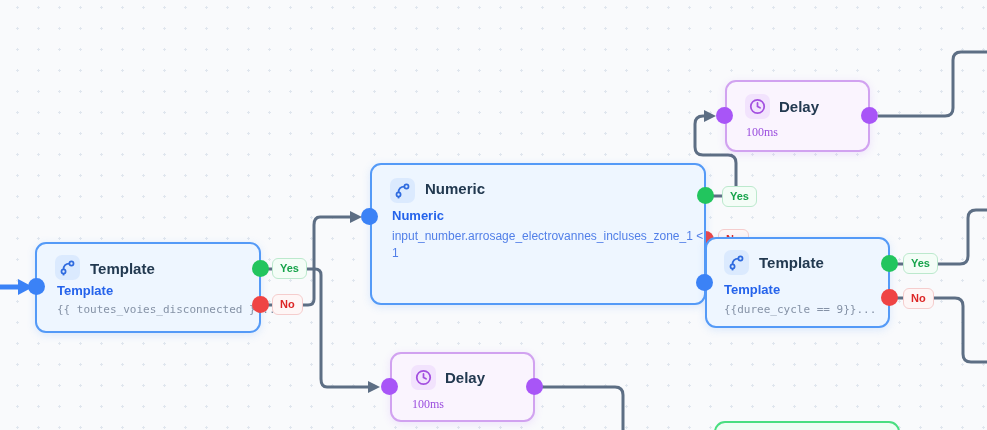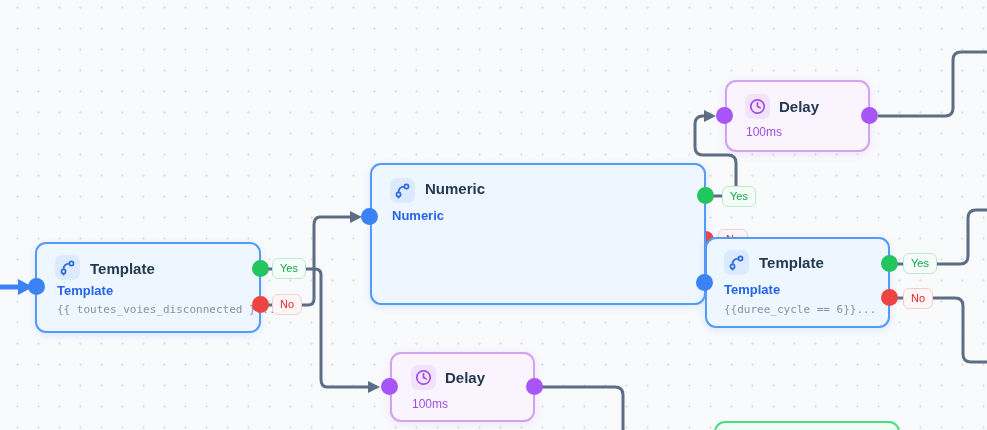--- a/index.html
+++ b/index.html
@@ -28,31 +28,31 @@
   .badge-purple{background:#f2e3fd;}
 
   .node-title{position:absolute;font-size:15px;font-weight:700;color:#223950;
     white-space:nowrap;}
   .node-sub{position:absolute;font-size:13px;font-weight:700;color:#2563eb;
     white-space:nowrap;}
   .node-code{position:absolute;font-family:"DejaVu Sans Mono",monospace;
     font-size:11px;color:#8592a6;white-space:nowrap;}
   .node-desc{position:absolute;font-size:12px;color:#517fe8;line-height:17px;
     overflow-wrap:anywhere;}
-  .node-ms{position:absolute;font-family:Liberation Sans, sans-serif;
+  .node-ms{position:absolute;font-family:Liberation Serif, serif;
     font-size:12px;color:#9b4ede;white-space:nowrap;}
 
   .handle{position:absolute;width:17px;height:17px;border-radius:50%;z-index:4;}
   .h-under{z-index:2;}
   .h-blue{background:#3b82f6;}
   .h-green{background:#22c55e;}
   .h-red{background:#ef4444;}
   .h-purple{background:#a855f7;}
 
-  .port-label{position:absolute;font-size:11px;font-weight:400;
+  .port-label{position:absolute;font-size:11px;font-weight:700;
     padding:3px 7px;border-radius:6px;z-index:4;line-height:13px;}
   .port-yes{color:#16a34a;border:1.5px solid #bce9cd;background:#f4fdf7;}
   .port-no{color:#dc2626;border:1.5px solid #f5cdcd;background:#fef6f6;}
   .label-under{z-index:2;}
 </style>
 </head>
 <body>
 
 <div id="canvas">
 
@@ -108,20 +108,21 @@
     <span class="icon-badge badge-blue" style="left:18px;top:13px;">
       <svg width="19" height="19" viewBox="0 0 24 24">
         <circle cx="7" cy="17" r="2.6" fill="none" stroke="#2f6bdf" stroke-width="2.2"></circle>
         <circle cx="17" cy="7" r="2.6" fill="none" stroke="#2f6bdf" stroke-width="2.2"></circle>
         <path d="M7 14.4 C7 9.5 9.5 7 14.4 7" fill="none" stroke="#2f6bdf" stroke-width="2.2"></path>
         <path d="M7 19.6 V22" fill="none" stroke="#2f6bdf" stroke-width="2.2"></path>
       </svg>
     </span>
     <span class="node-title" style="left:53px;top:15px;">Numeric</span>
     <span class="node-sub" style="left:20px;top:43px;">Numeric</span>
+    <span class="node-desc" style="left:20px;top:63px;width:314px;">input_number.arrosage_electrovannes_incluses_zone_1 &lt; 1</span>
   </div>
   <span class="handle h-blue" style="left:361px;top:208px;"></span>
   <span class="handle h-green" style="left:697px;top:187px;"></span>
   <span class="port-label port-yes" style="left:722px;top:186px;">Yes</span>
 
   <div class="node node-purple" style="left:725px;top:80px;width:145px;height:72px;">
     <span class="icon-badge badge-purple" style="left:18px;top:12px;">
       <svg width="19" height="19" viewBox="0 0 24 24">
         <circle cx="12" cy="12" r="8.5" fill="none" stroke="#a34fe0" stroke-width="2.2"></circle>
         <path d="M12 7.5 V12 L15.2 13.6" fill="none" stroke="#a34fe0" stroke-width="2.2" stroke-linecap="round"></path>
@@ -137,21 +138,21 @@
     <span class="icon-badge badge-blue" style="left:17px;top:11px;">
       <svg width="19" height="19" viewBox="0 0 24 24">
         <circle cx="7" cy="17" r="2.6" fill="none" stroke="#2f6bdf" stroke-width="2.2"></circle>
         <circle cx="17" cy="7" r="2.6" fill="none" stroke="#2f6bdf" stroke-width="2.2"></circle>
         <path d="M7 14.4 C7 9.5 9.5 7 14.4 7" fill="none" stroke="#2f6bdf" stroke-width="2.2"></path>
         <path d="M7 19.6 V22" fill="none" stroke="#2f6bdf" stroke-width="2.2"></path>
       </svg>
     </span>
     <span class="node-title" style="left:52px;top:15px;">Template</span>
     <span class="node-sub" style="left:17px;top:43px;">Template</span>
-    <span class="node-code" style="left:17px;top:64px;">{{duree_cycle == 6}}...</span>
+    <span class="node-code" style="left:17px;top:64px;">{{duree_cycle == 9}}...</span>
   </div>
   <span class="handle h-blue" style="left:696px;top:274px;"></span>
   <span class="handle h-green" style="left:881px;top:255px;"></span>
   <span class="handle h-red" style="left:881px;top:289px;"></span>
   <span class="port-label port-yes" style="left:903px;top:253px;">Yes</span>
   <span class="port-label port-no" style="left:903px;top:288px;">No</span>
 
   <div class="node node-purple" style="left:390px;top:352px;width:145px;height:70px;">
     <span class="icon-badge badge-purple" style="left:19px;top:11px;">
       <svg width="19" height="19" viewBox="0 0 24 24">

